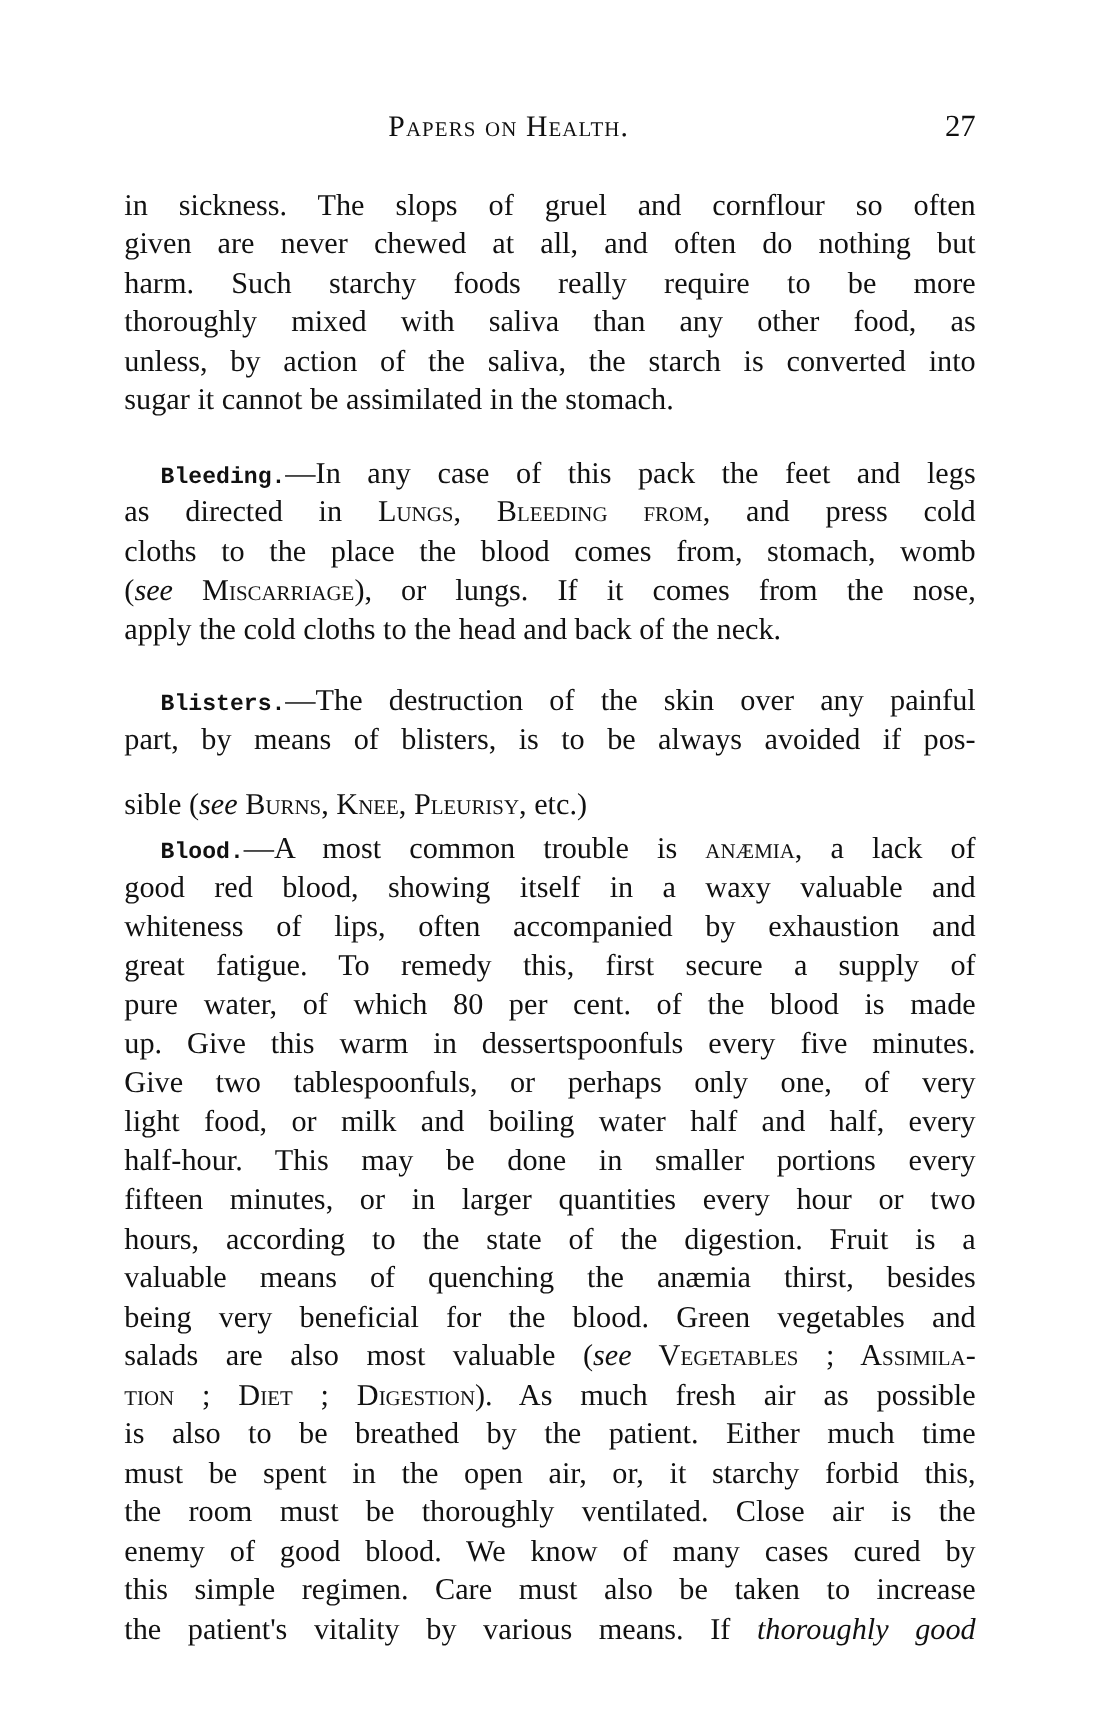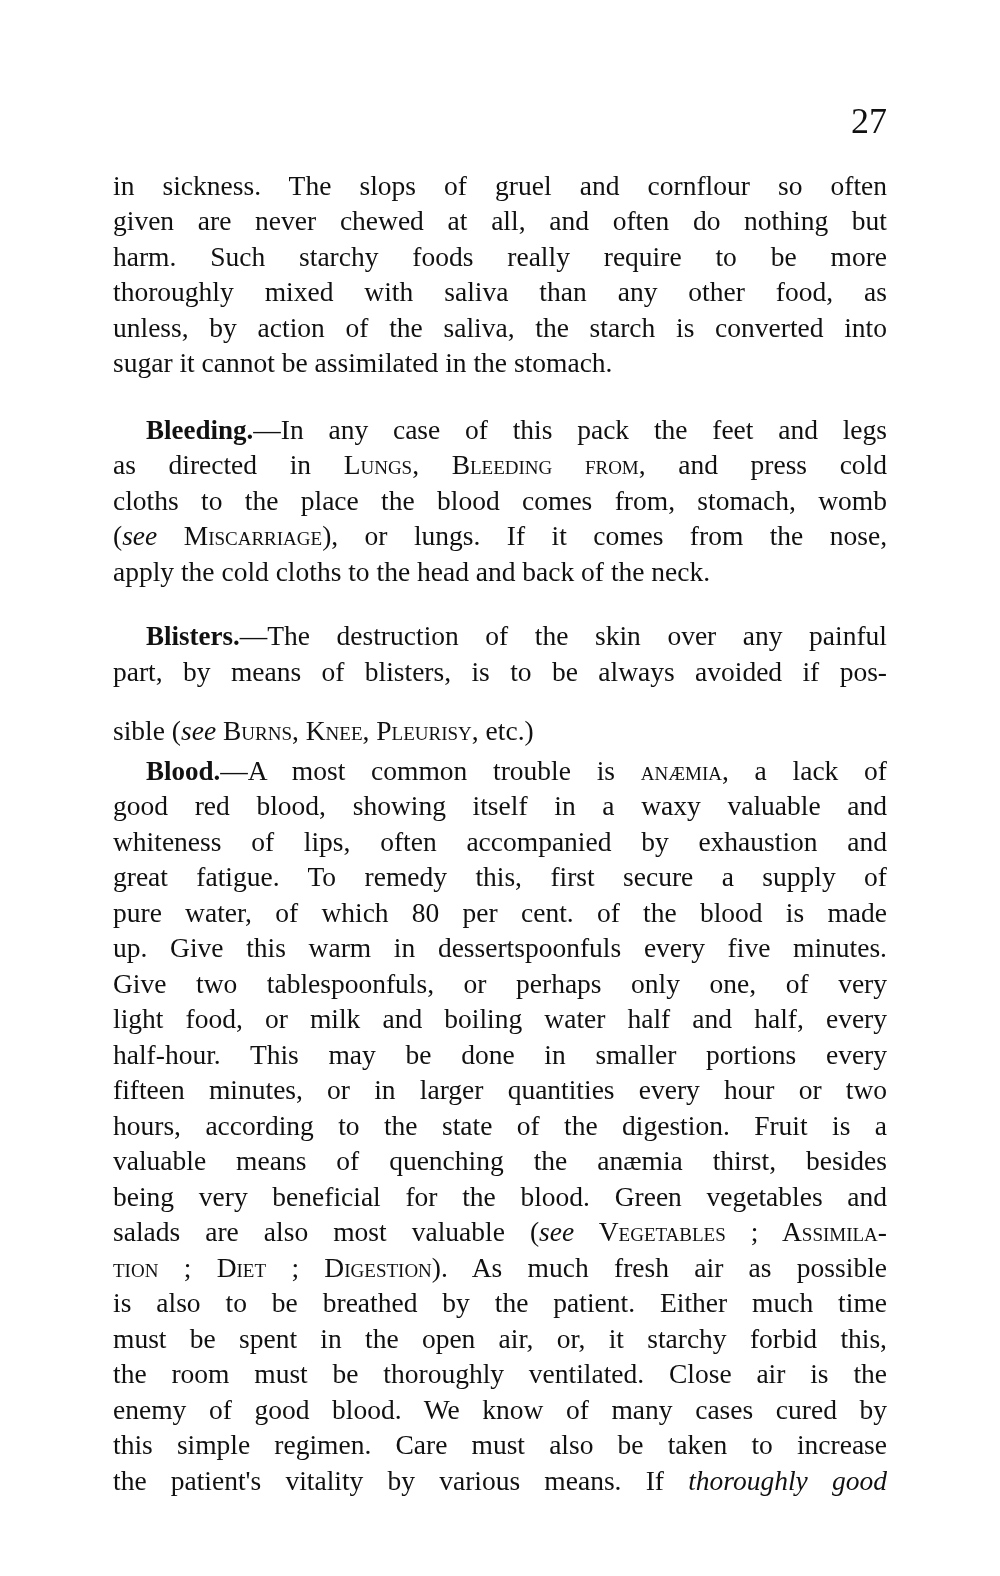--- a/index.html
+++ b/index.html
@@ -1,30 +1,31 @@
 <!DOCTYPE html>
 <html><head>
   <meta charset="utf-8">
   <style>
     html, body { margin: 0; padding: 0; background: #ffffff; }
     body { width: 1000px; height: 1576px; position: relative; overflow: hidden; color: #111; font-family: "Liberation Serif", "DejaVu Serif", serif; }
     .header { position: absolute; top: 100px; left: 113px; width: 774px; height: 40px; }
     .running-title { position: absolute; left: 240px; top: 0; font-size: 27px; letter-spacing: 1px; font-variant: small-caps; }
-    .page-number { position: absolute; right: 0; top: 0; font-size: 36px; }
+    .page-number { position: absolute; right: 0; top: 0; font-size: 28px; }
     .line { position: absolute; left: 113px; width: 774px; font-size: 27.5px; line-height: 35px; height: 35px; white-space: nowrap; text-align: justify; text-align-last: justify; }
     .line.last { text-align-last: left; }
     .line.indent { left: 146px; width: 741px; }
-    .head { font-family: Liberation Serif, serif; font-weight: bold; font-size: 27px; }
+    .head { font-family: Liberation Mono, monospace; font-weight: bold; font-size: 21px; }
     .sc { font-variant: small-caps; }
     .it { font-style: italic; margin-top: 48px; }
   </style>
 </head>
 <body>
 
 <div class="header">
+  <span class="running-title">Papers on Health.</span>
   <span class="page-number">27</span>
 </div>
 
 <div class="line" style="top:168px">in sickness.  The slops of gruel and cornflour so often</div>
 <div class="line" style="top:203px">given are never chewed at all, and often do nothing but</div>
 <div class="line" style="top:239px">harm.  Such starchy foods really require to be more</div>
 <div class="line" style="top:274px">thoroughly mixed with saliva than any other food, as</div>
 <div class="line" style="top:310px">unless, by action of the saliva, the starch is converted into</div>
 <div class="line last" style="top:345px">sugar it cannot be assimilated in the stomach.</div>
 

